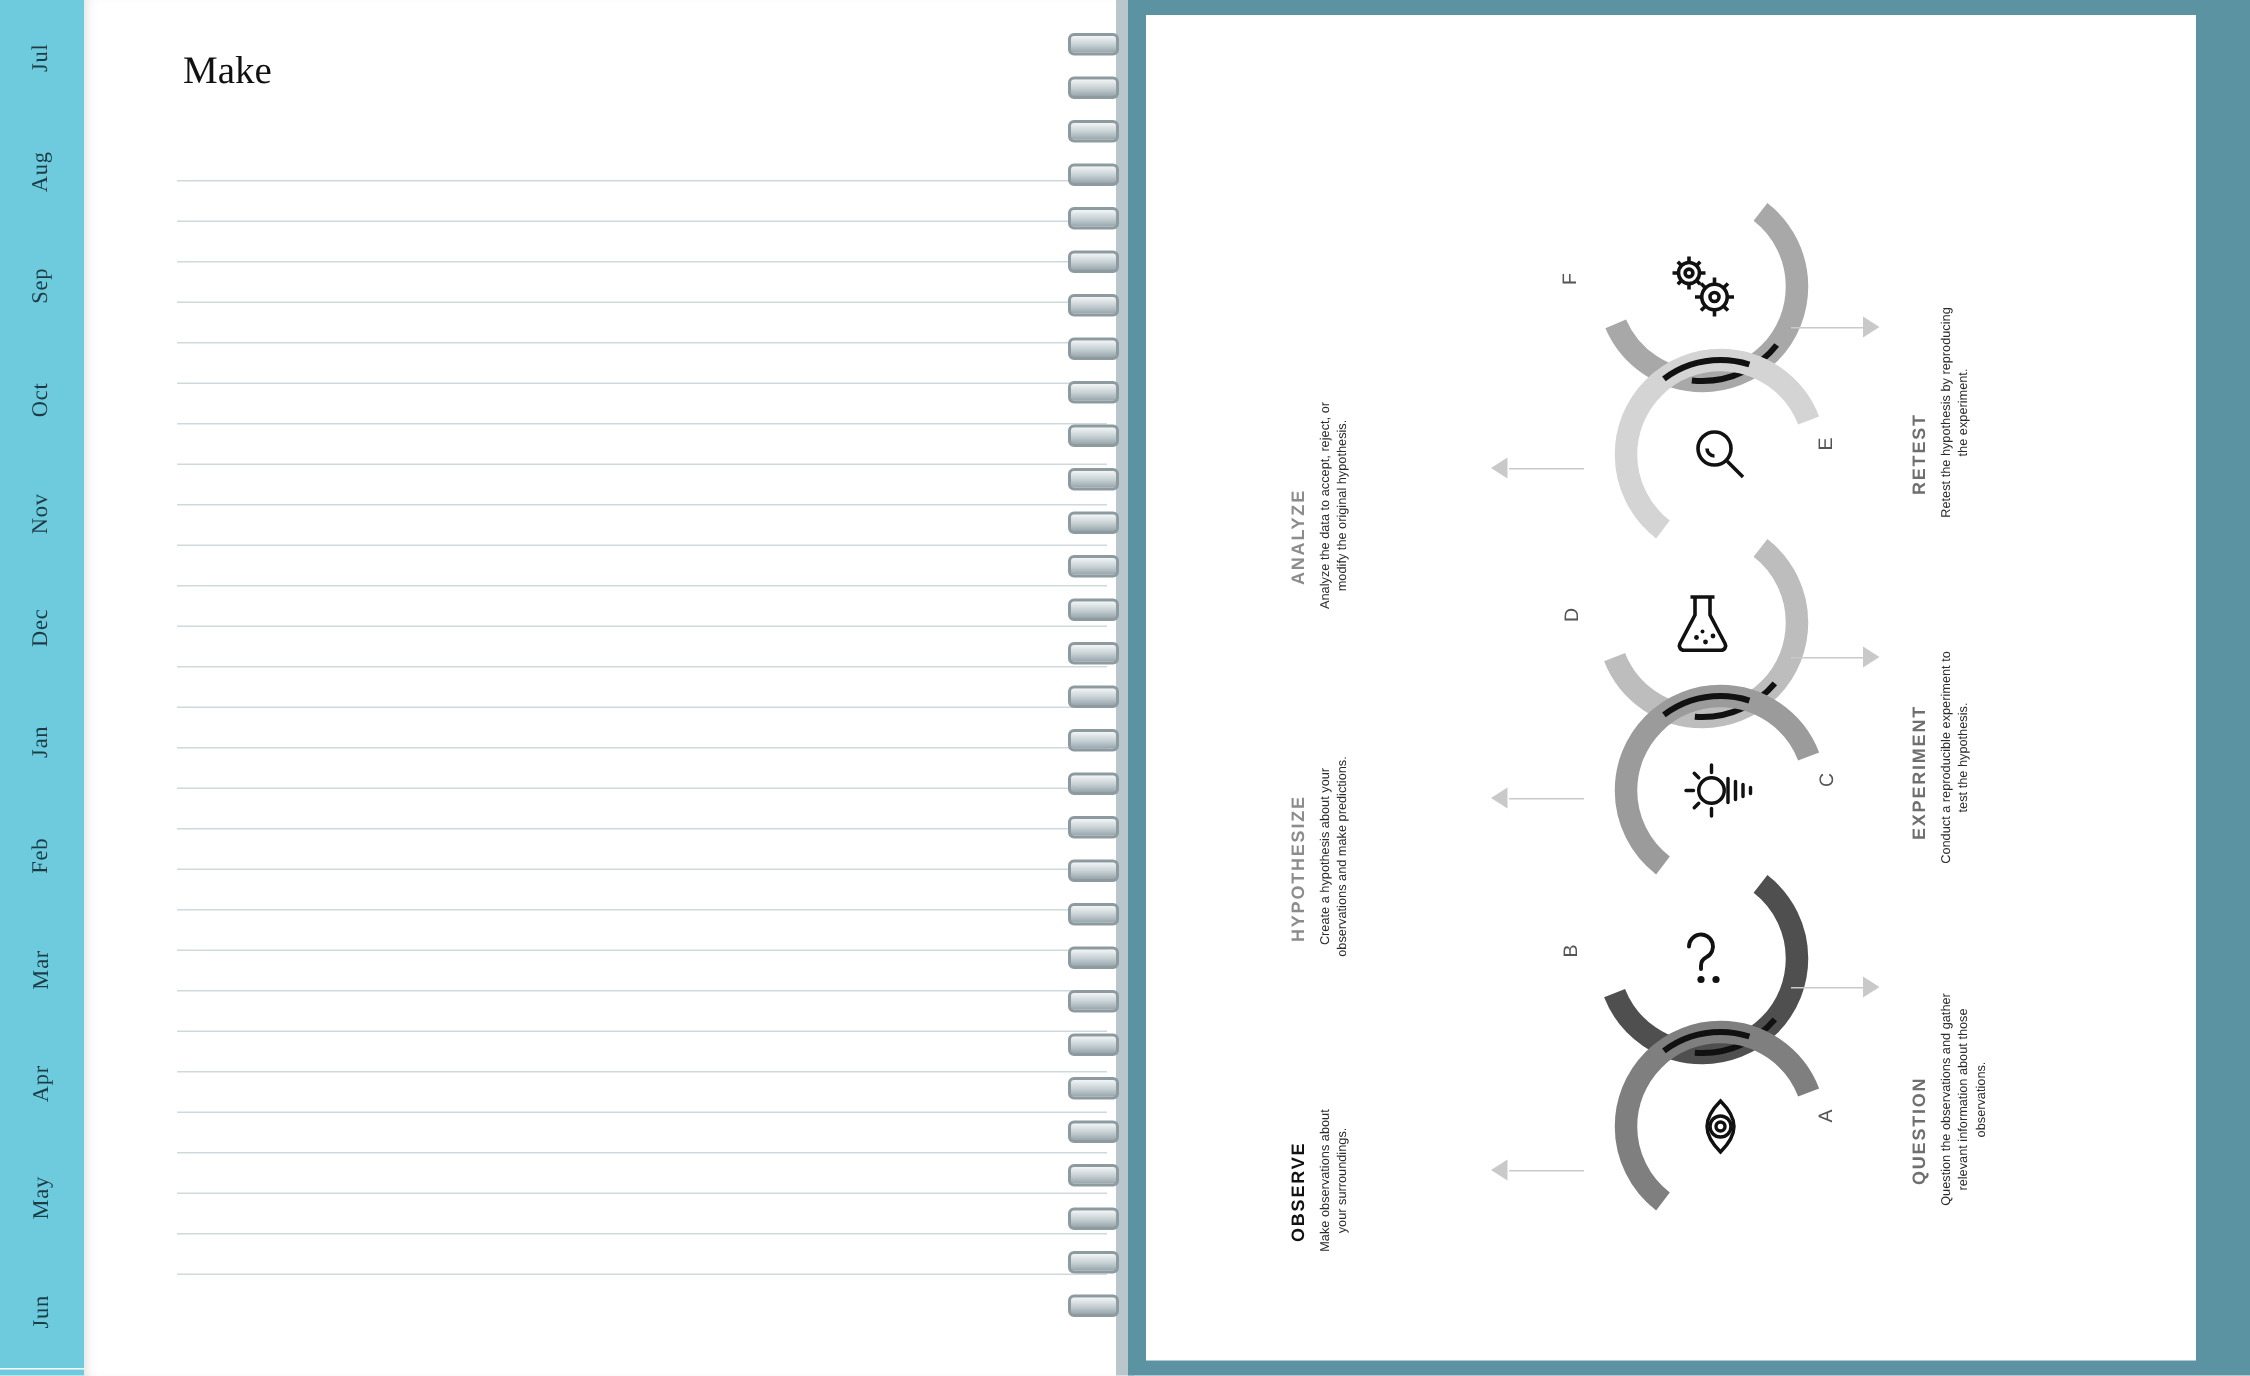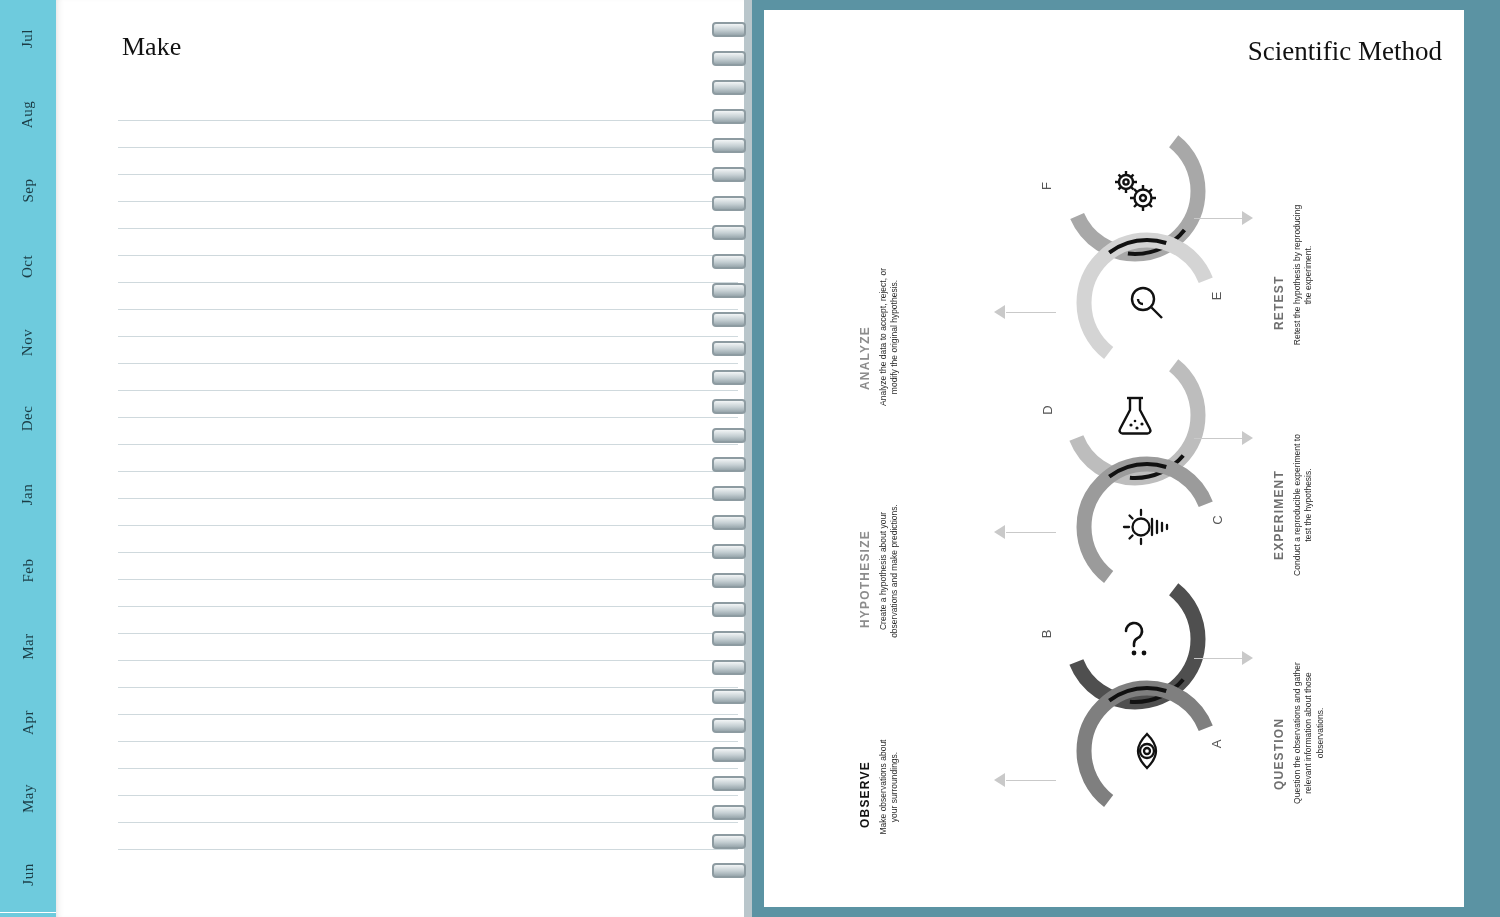--- a/index.html
+++ b/index.html
@@ -477,21 +477,20 @@
           <div class="wire"></div>
         </div>
         <div class="coil coil-right" style="top: 863px;">
           <div class="wire"></div>
         </div>
       </div>
   </div>
 
   <div class="right-page">
     <div class="right-sheet">
-      <div class="right-title">Scientific Method</div>
 
       <div class="infographic">
 
         <div class="chain">
 
           <div class="link" style="top:0px;left:0px;">
             <svg width="142" height="142" viewBox="0 0 142 142">
               <circle cx="71" cy="71" r="63" fill="none" stroke="#a8a8a8" stroke-width="15" stroke-dasharray="230 166" stroke-dashoffset="58"></circle>
               <circle cx="71" cy="71" r="63" fill="none" stroke="#111111" stroke-width="4" stroke-dasharray="64 332" stroke-dashoffset="-42"></circle>
             </svg>

